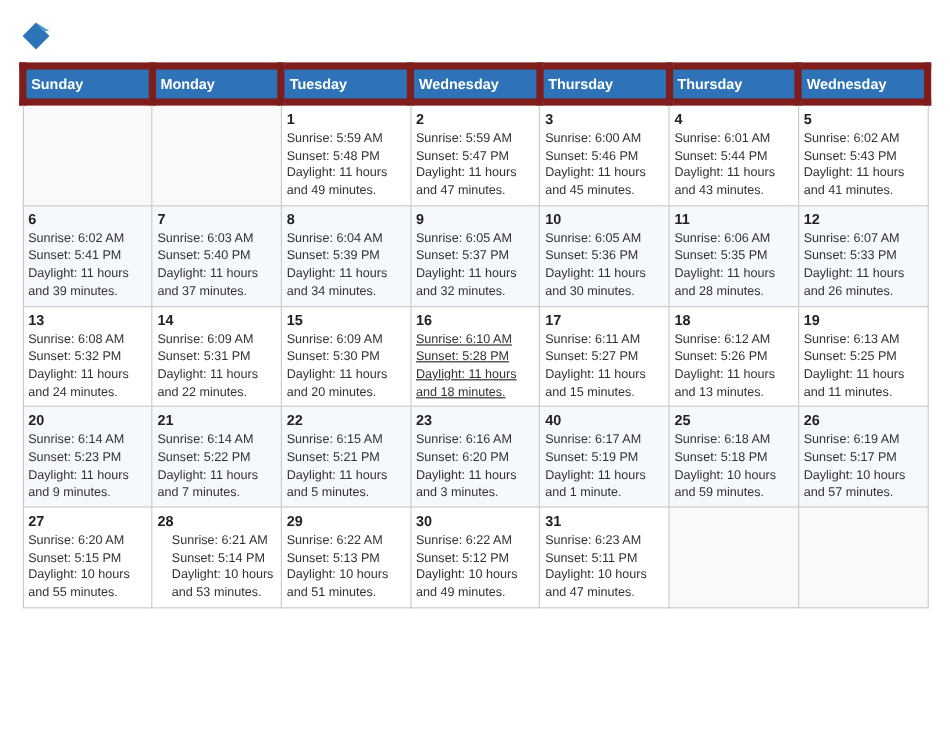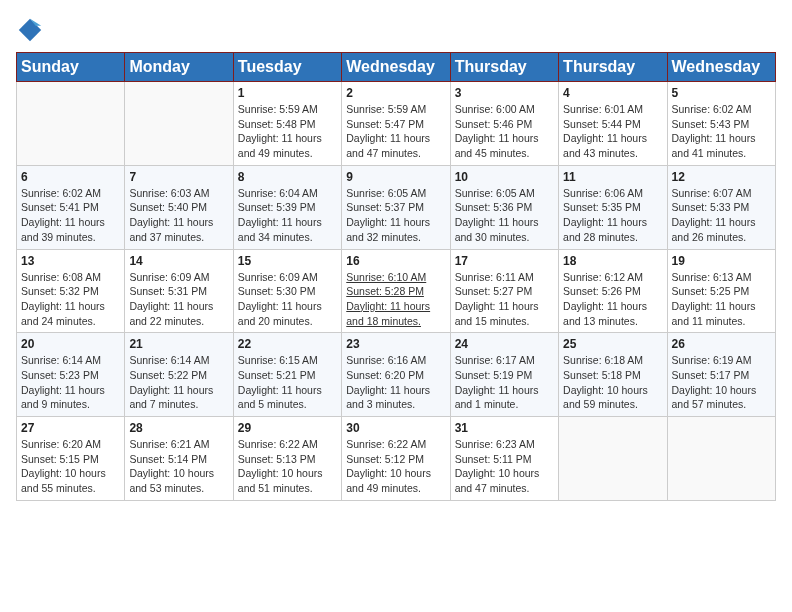--- a/index.html
+++ b/index.html
@@ -49,22 +49,22 @@
     .calendar {
       width: 100%;
       border-collapse: collapse;
       font-size: 11px;
     }
     .calendar th {
       background: #2e73b8;
       color: #fff;
       padding: 5px 4px;
       text-align: left;
-      font-size: 16px;
-      border: 1px solid #7f1d1d;
+      font-size: 12px;
+      border: 6px solid #7f1d1d;
     }
     .calendar td {
       border: 1px solid #ccc;
       vertical-align: top;
       padding: 4px;
       width: calc(100% / 7);
       min-height: 70px;
       background: #fff;
     }
     .calendar tr:nth-child(even) td {
@@ -260,21 +260,21 @@
 Sunset: 5:21 PM
 Daylight: 11 hours and 5 minutes.</div>
         </td>
         <td>
           <span class="day-num">23</span>
           <div class="day-info" style="white-space: pre-line;">Sunrise: 6:16 AM
 Sunset: 6:20 PM
 Daylight: 11 hours and 3 minutes.</div>
         </td>
         <td>
-          <span class="day-num">24</span>
+          <span class="day-num">40</span>
           <div class="day-info" style="white-space: pre-line;">Sunrise: 6:17 AM
 Sunset: 5:19 PM
 Daylight: 11 hours and 1 minute.</div>
         </td>
         <td>
           <span class="day-num">25</span>
           <div class="day-info" style="white-space: pre-line;">Sunrise: 6:18 AM
 Sunset: 5:18 PM
 Daylight: 10 hours and 59 minutes.</div>
         </td>
@@ -287,21 +287,21 @@
       </tr>
       <tr>
         <td>
           <span class="day-num">27</span>
           <div class="day-info" style="white-space: pre-line;">Sunrise: 6:20 AM
 Sunset: 5:15 PM
 Daylight: 10 hours and 55 minutes.</div>
         </td>
         <td>
           <span class="day-num">28</span>
-          <div class="day-info" style="white-space: pre-line;">Sunrise: 6:21 AM
+          <div class="day-info" style="white-space: pre-line; margin-left: 12px;">Sunrise: 6:21 AM
 Sunset: 5:14 PM
 Daylight: 10 hours and 53 minutes.</div>
         </td>
         <td>
           <span class="day-num">29</span>
           <div class="day-info" style="white-space: pre-line;">Sunrise: 6:22 AM
 Sunset: 5:13 PM
 Daylight: 10 hours and 51 minutes.</div>
         </td>
         <td>

